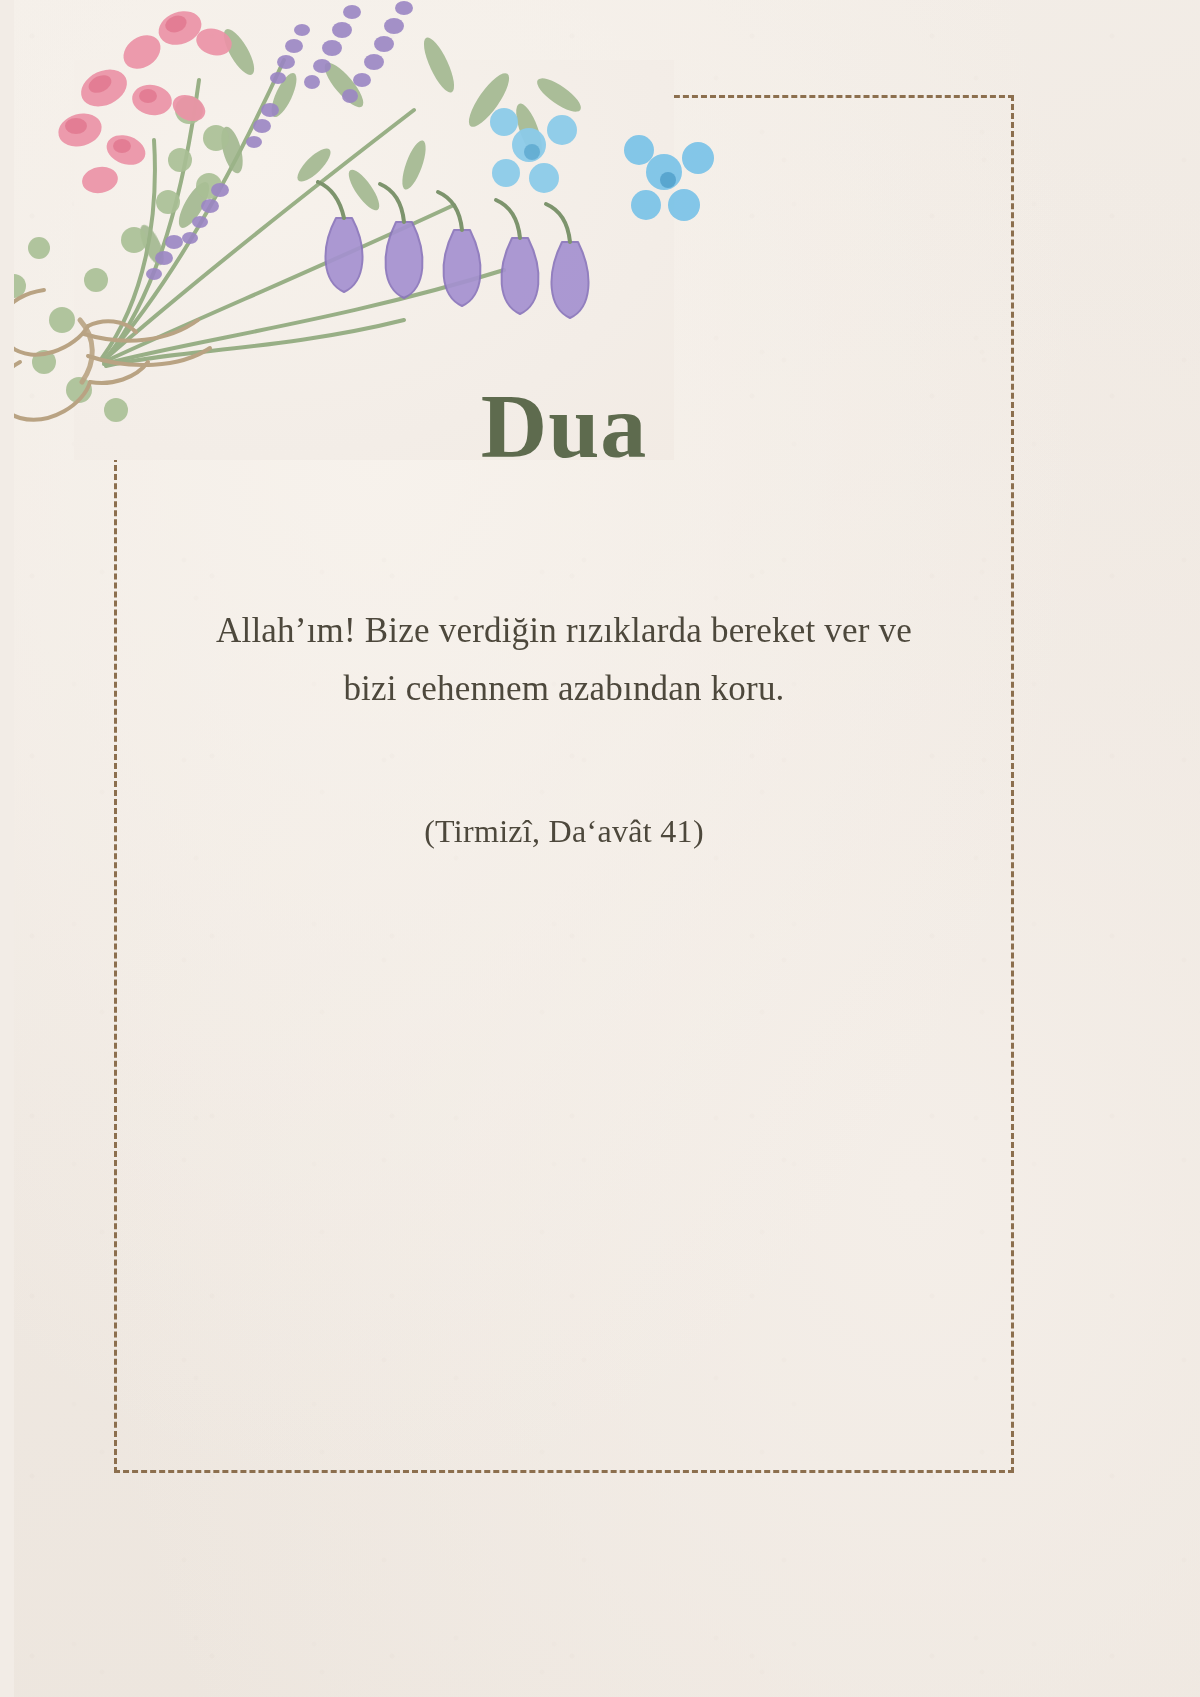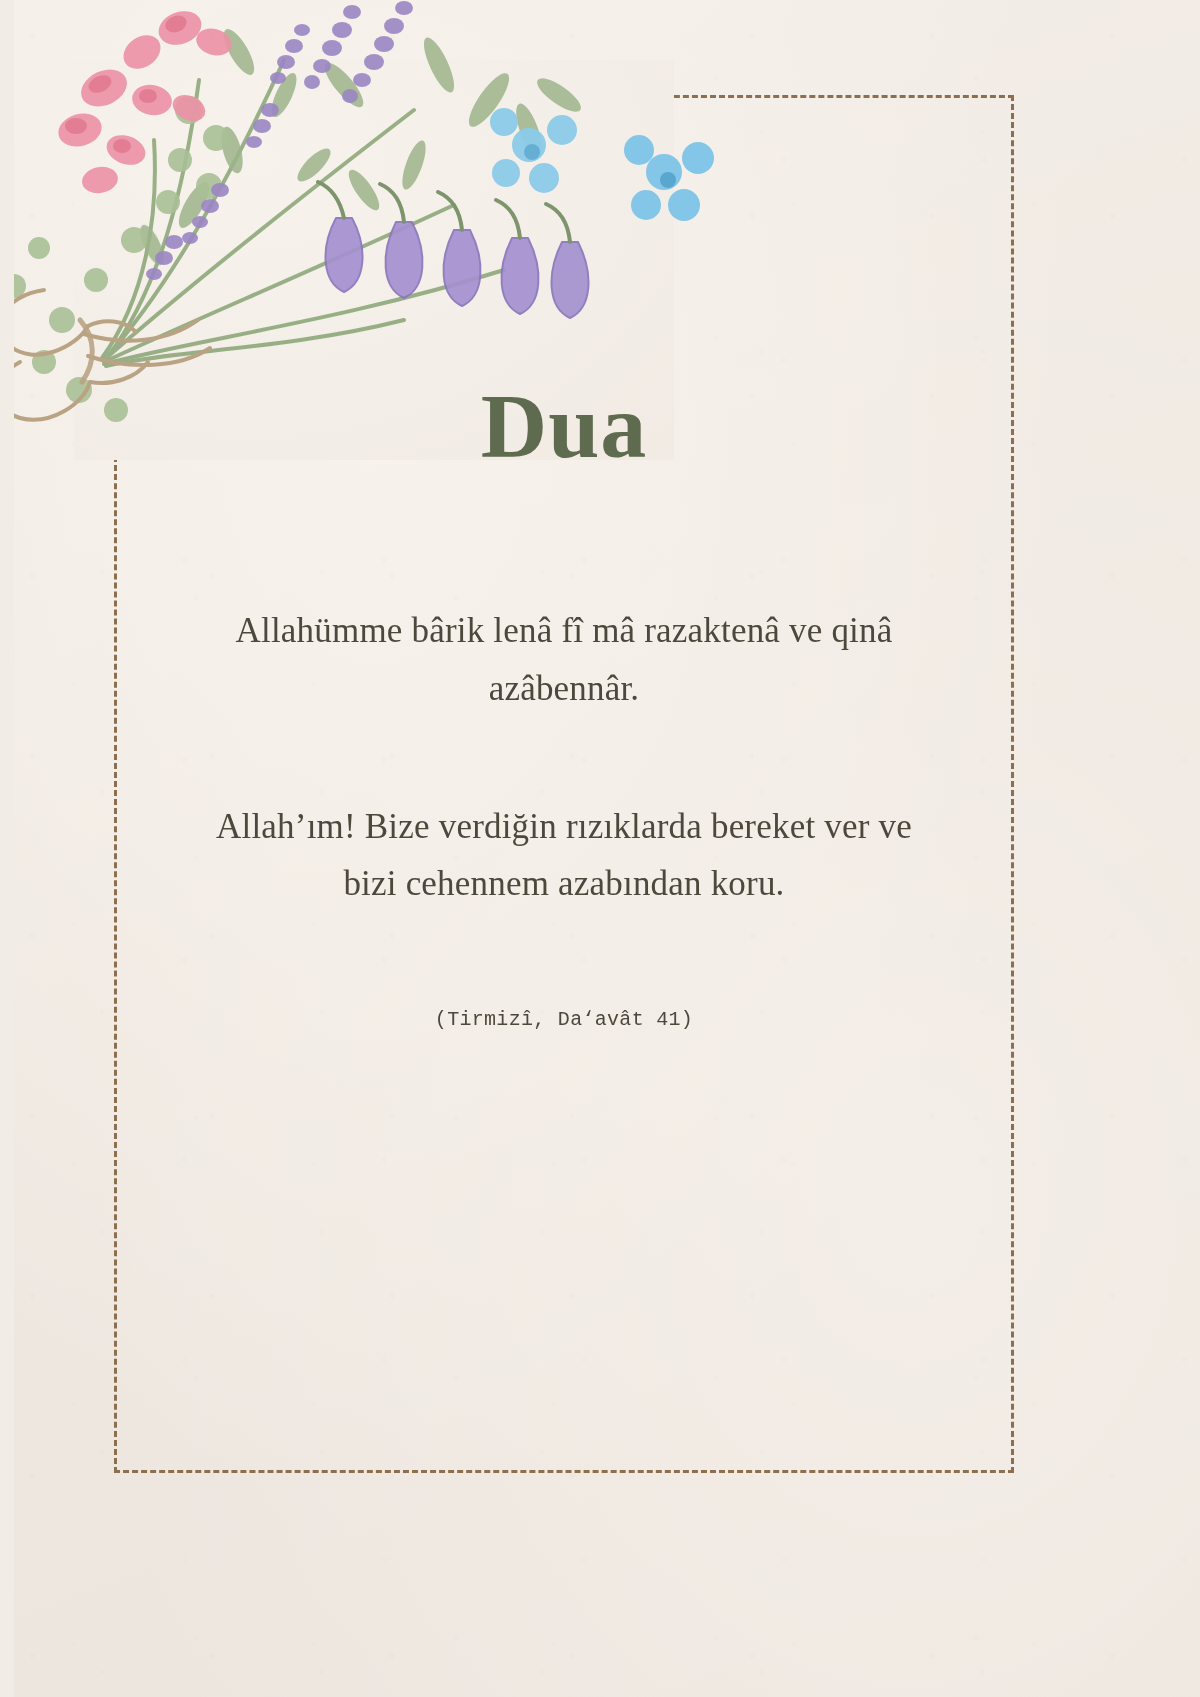--- a/index.html
+++ b/index.html
@@ -105,22 +105,22 @@
   .meaning {
     font-family: "Liberation Serif", serif;
     font-size: 35px;
     color: #4d483c;
     line-height: 1.65;
     margin: 0 40px 95px 40px;
     letter-spacing: 0.2px;
   }
 
   .source {
-    font-family: Liberation Mono, monospace;
-    font-size: 20px;
+    font-family: Liberation Serif, serif;
+    font-size: 32px;
     color: #4d483c;
     letter-spacing: 0.3px;
   }
 
   
   .bouquet {
     position: absolute;
     left: -30px;
     top: -10px;
     width: 760px;
@@ -290,18 +290,17 @@
       </g>
       <g fill="none" stroke="#b9a383" stroke-width="5" opacity="0.9">
         <path d="M96 330 C 112 348, 112 372, 98 392"></path>
       </g>
 
     </g>
   </svg>
 
   <div class="content">
     <h1 class="title">Dua</h1>
-    <p class="translit">Allahümme bârik lenâ fî mâ razaktenâ ve qinâ azâbennâr.</p>
     <p class="meaning">Allah’ım! Bize verdiğin rızıklarda bereket ver ve bizi cehennem azabından koru.</p>
     <p class="source">(Tirmizî, Da‘avât 41)</p>
   </div>
 
 </div>
 
 </body></html>

